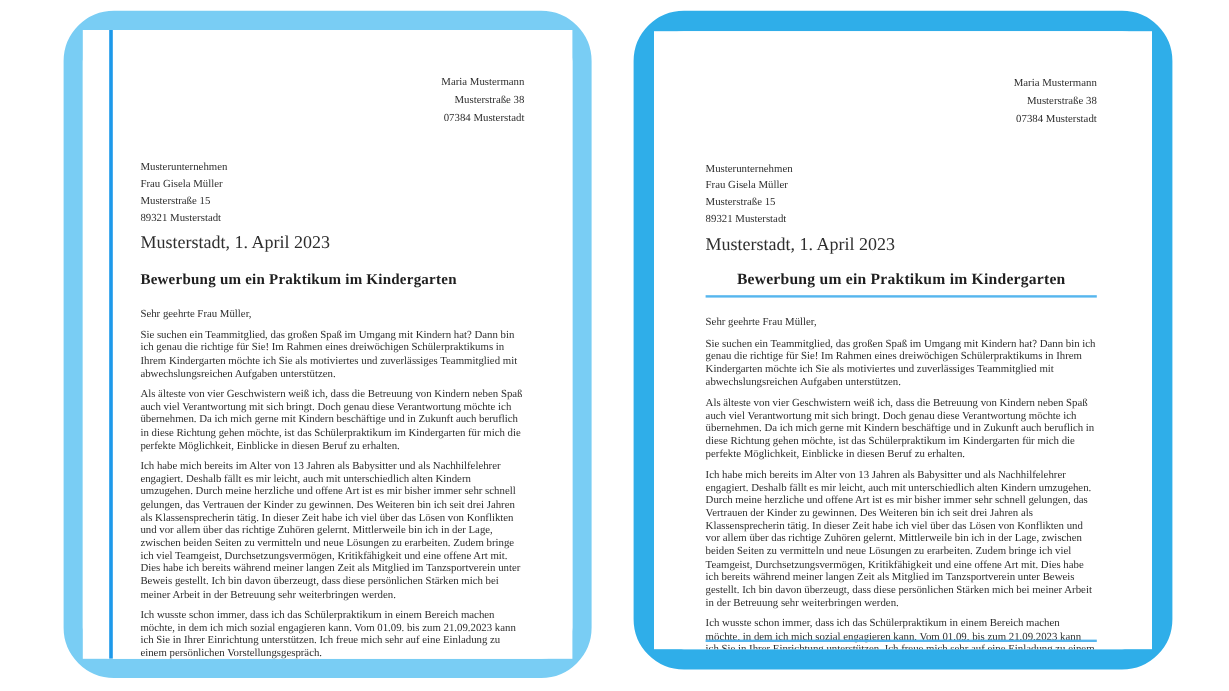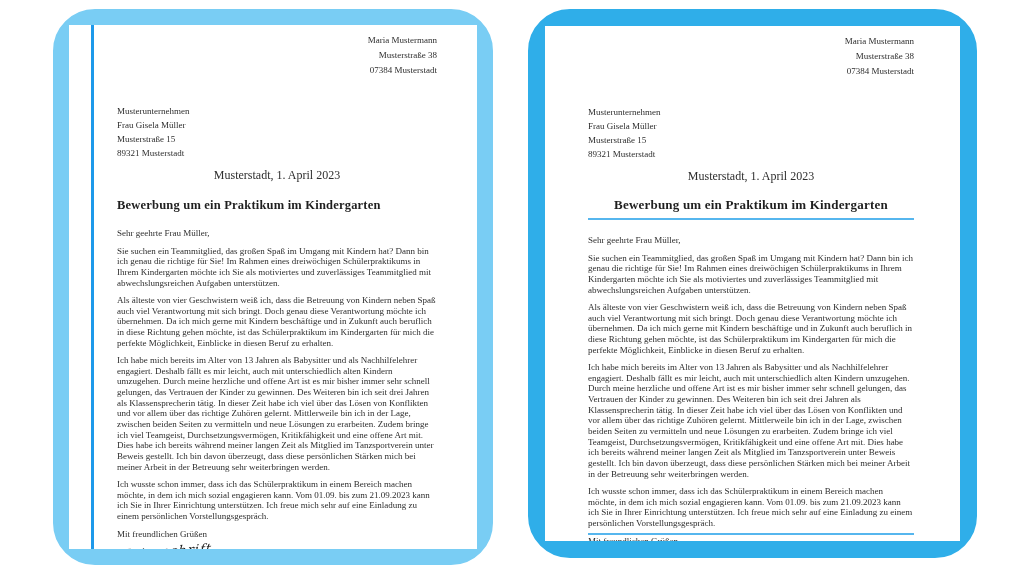--- a/index.html
+++ b/index.html
@@ -36,23 +36,23 @@
     position: absolute;
     top: 8px; left: 43px; right: 46px; bottom: 0;
   }
 
   .accent-line {
     position: absolute;
     left: 22px; top: 0; bottom: 0;
     width: 3px;
   }
 
-  .sender { text-align: right; font-size: 9px; line-height: 15px; }
+  .sender { text-align: right; font-size: 9px; line-height: 15px; margin-top: 28px; }
   .recipient { margin-top: 26px; font-size: 9px; line-height: 14px; }
-  .date { text-align: center; margin-top: 9px; font-size: 12px; line-height: 12px; }
+  .date { text-align: left; margin-top: 9px; font-size: 15px; line-height: 12px; }
 
   .subject {
     font-weight: bold;
     font-size: 12.5px;
     color: #1f1f1f;
     margin-top: 17px;
     letter-spacing: 0.2px;
   }
   .subject-wrap-right {
     margin-top: 15px;

